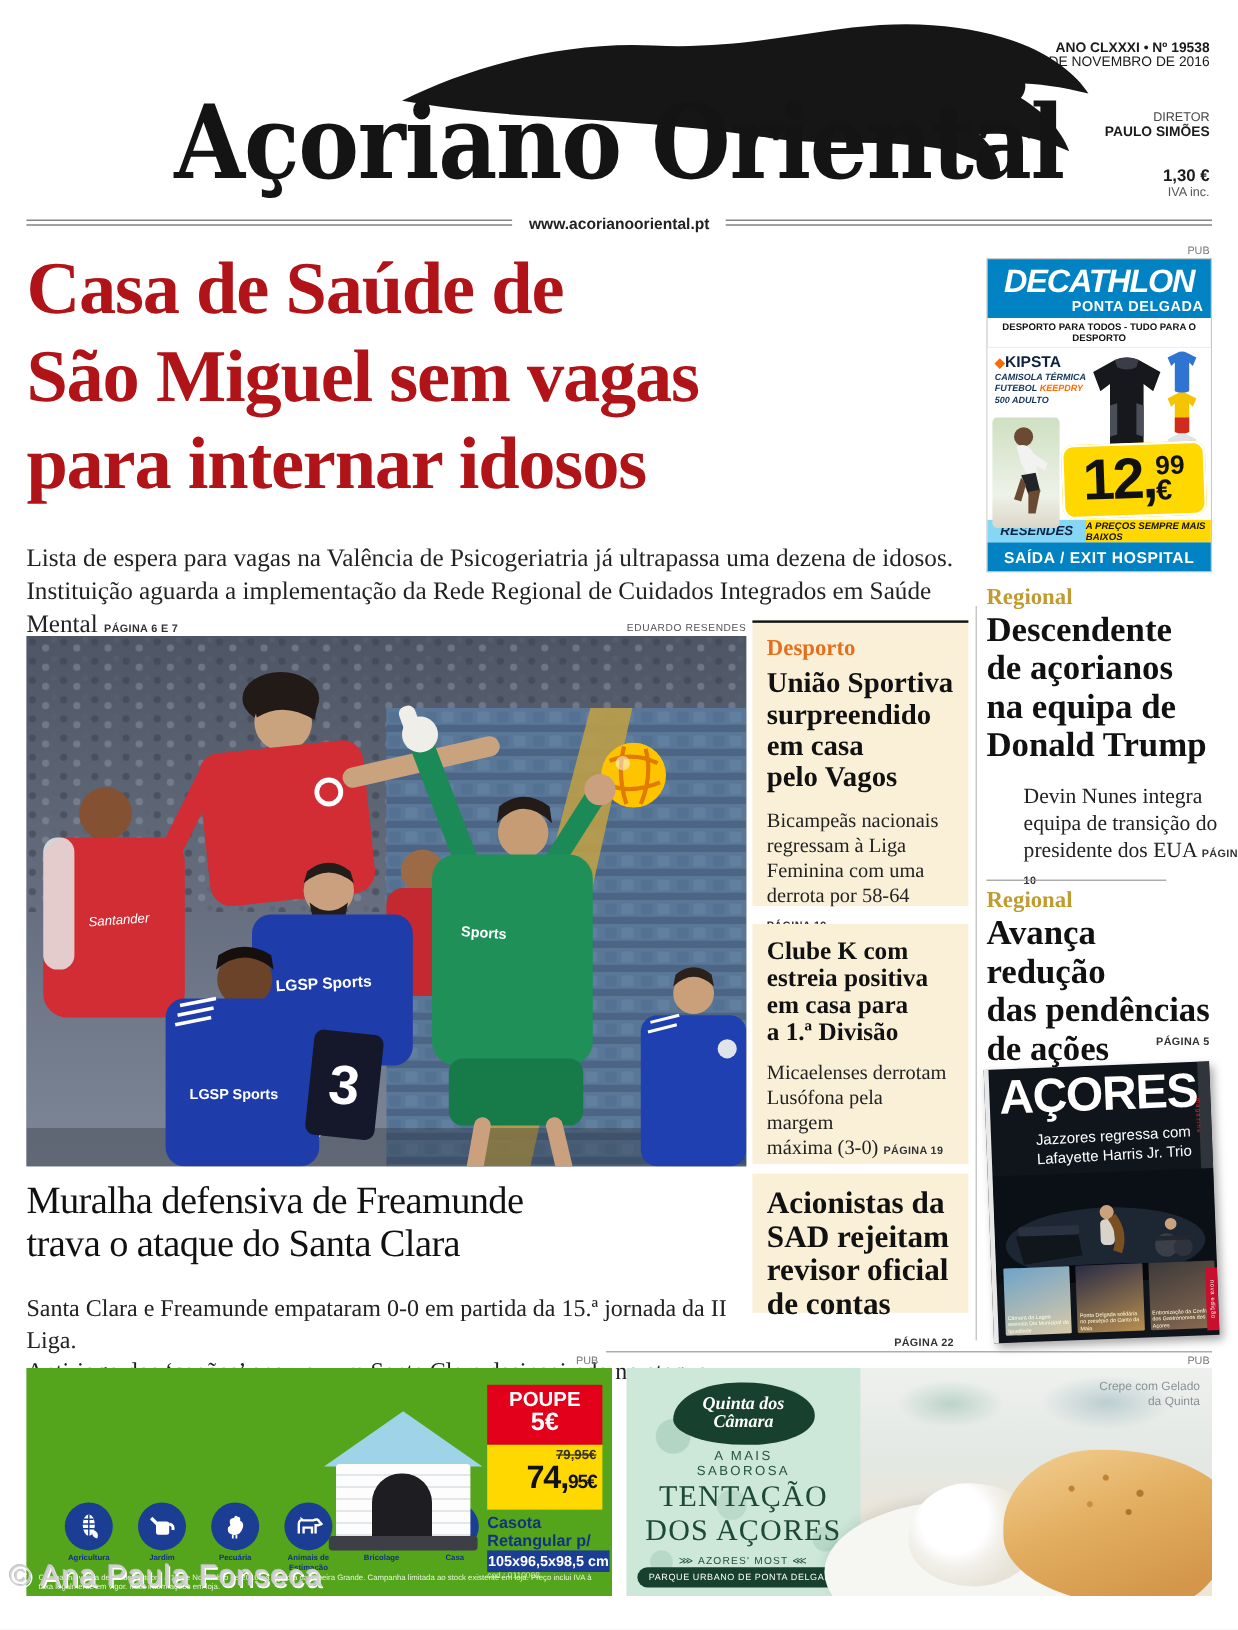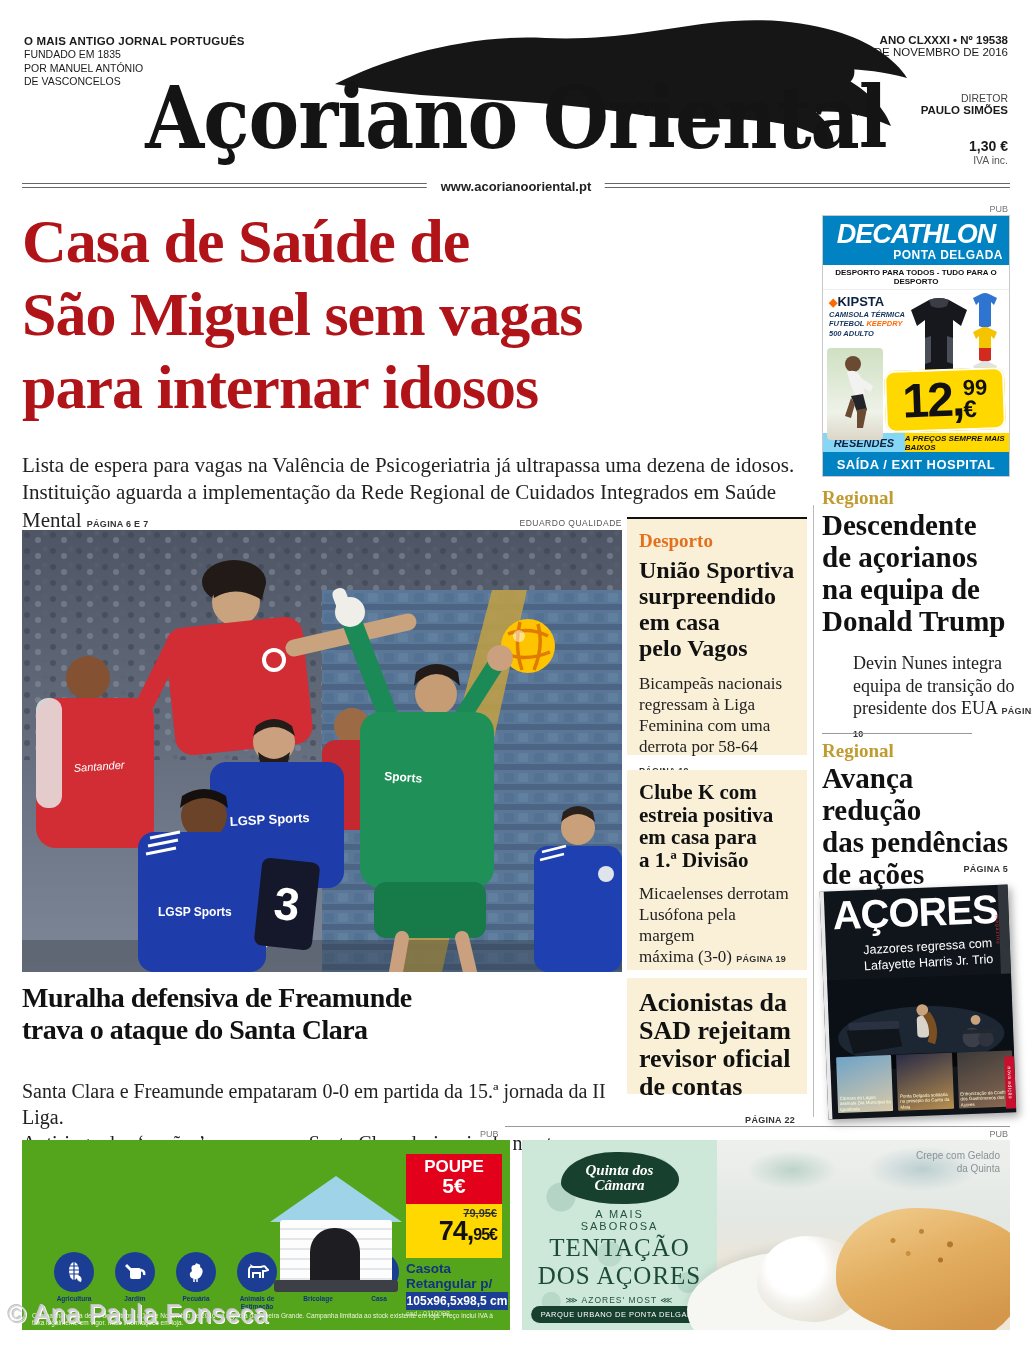--- a/index.html
+++ b/index.html
@@ -92,21 +92,21 @@
   .mag-spine { position:absolute; right:0; top:0; width:10px; height:100px; background:#30343b; }
   .mag-spine span { position:absolute; left:-16px; top:42px; transform:rotate(90deg); font-size:5px; color:#d33; letter-spacing:1px; }
   .mag-story { position:absolute; left:22px; top:52px; width:160px; font-size:12.5px; color:#fff; text-align:center; line-height:1.25; transform:rotate(-1deg); }
   .mag-scene { position:absolute; left:0; top:88px; width:100%; height:92px; }
   .mag-thumbs { position:absolute; left:6px; bottom:6px; width:176px; display:flex; gap:5px; }
   .mag-thumb { flex:1; height:56px; border-radius:1px; position:relative; overflow:hidden; }
   .mag-thumb .cap { position:absolute; left:2px; bottom:1px; font-size:4.5px; color:#ffd; line-height:1.2; }
   .mag-tag { position:absolute; right:0; bottom:4px; background:#c8102e; color:#fff; font-size:5px; padding:10px 2px; writing-mode:vertical-rl; letter-spacing:.5px; }
 
   
-  .match-head { position:absolute; left:22px; top:982px; width:620px; font-size:28px; font-weight:bold; line-height:1.13; color:#111; letter-spacing:-.5px; }
+  .match-head { position:absolute; left:22px; top:982px; width:620px; font-size:32px; font-weight:normal; line-height:1.13; color:#111; letter-spacing:-.5px; }
   .match-sub { position:absolute; left:22px; top:1078px; width:620px; font-size:20px; line-height:1.3; color:#222; }
 
   
   .bottom-rule { position:absolute; left:505px; right:22px; top:1126px; height:1px; background:#999; }
   .agriloja { position:absolute; left:22px; top:1140px; width:488px; height:190px; background:#55a51c; overflow:hidden; font-family:"Liberation Sans",sans-serif; }
   .agri-logo { position:absolute; left:36px; top:16px; width:206px; height:64px; background:#1b3e94; border:4px solid #fff; border-radius:36px;
     display:flex; align-items:center; justify-content:center; }
   .agri-logo span { font-size:36px; font-weight:bold; color:#7ec242; letter-spacing:1px;
     text-shadow:-2px 0 #fff, 2px 0 #fff, 0 -2px #fff, 0 2px #fff, -1.5px -1.5px #fff, 1.5px 1.5px #fff, -1.5px 1.5px #fff, 1.5px -1.5px #fff; }
   .agri-icons { position:absolute; left:30px; top:112px; display:flex; gap:17px; }
@@ -167,26 +167,20 @@
   .q-caption { position:absolute; right:10px; top:10px; text-align:right; font-size:10px; color:#8a9297; line-height:1.25; }
 
   .footer-credit { position:absolute; left:8px; top:1300px; font-family:"Liberation Sans",sans-serif; font-size:25px; color:#d2d2d2;
     text-shadow:1px 1px 0 #fff, -1px -1px 0 #c2c2c2; letter-spacing:1px; }
 </style>
 </head>
 <body>
 
 <div class="page">
 
-  <div class="tagline">
-    <div class="t1">O MAIS ANTIGO JORNAL PORTUGUÊS</div>
-    <div class="t2">FUNDADO EM 1835</div>
-    <div class="t2">POR MANUEL ANTÓNIO</div>
-    <div class="t2">DE VASCONCELOS</div>
-  </div>
 
   <div class="edition-block">
     <div class="edition-line">ANO CLXXXI • Nº 19538</div>
     <div class="date-line">DOMINGO, 13 DE NOVEMBRO DE 2016</div>
   </div>
   <div class="director-block">
     <div class="director-label">DIRETOR</div>
     <div class="director-name">PAULO SIMÕES</div>
   </div>
   <div class="price-block">
@@ -254,21 +248,21 @@
         </span>
       </div>
     </div>
     <div class="dec-quality-row">
       <div class="dec-quality">RESENDES</div>
       <div class="dec-cheap">A PREÇOS SEMPRE MAIS BAIXOS</div>
     </div>
     <div class="dec-exit">SAÍDA / EXIT HOSPITAL</div>
   </div>
 
-  <div class="photo-credit">EDUARDO QUALIDADE</div>
+  <div class="photo-credit">EDUARDO RESENDES</div>
   <div class="photo-box">
     <svg width="600" height="442" viewBox="0 0 600 442">
       <defs>
         <linearGradient id="crowdg" x1="0" y1="0" x2="0" y2="1">
           <stop offset="0" stop-color="#4e5665"></stop>
             <stop offset="1" stop-color="#7e8798"></stop>
         </linearGradient>
         <pattern id="crowd" width="26" height="16" patternUnits="userSpaceOnUse">
           <circle cx="5" cy="5" r="3" fill="#3c4250" opacity=".7"></circle>
           <circle cx="16" cy="10" r="3" fill="#8d96a6" opacity=".6"></circle>

